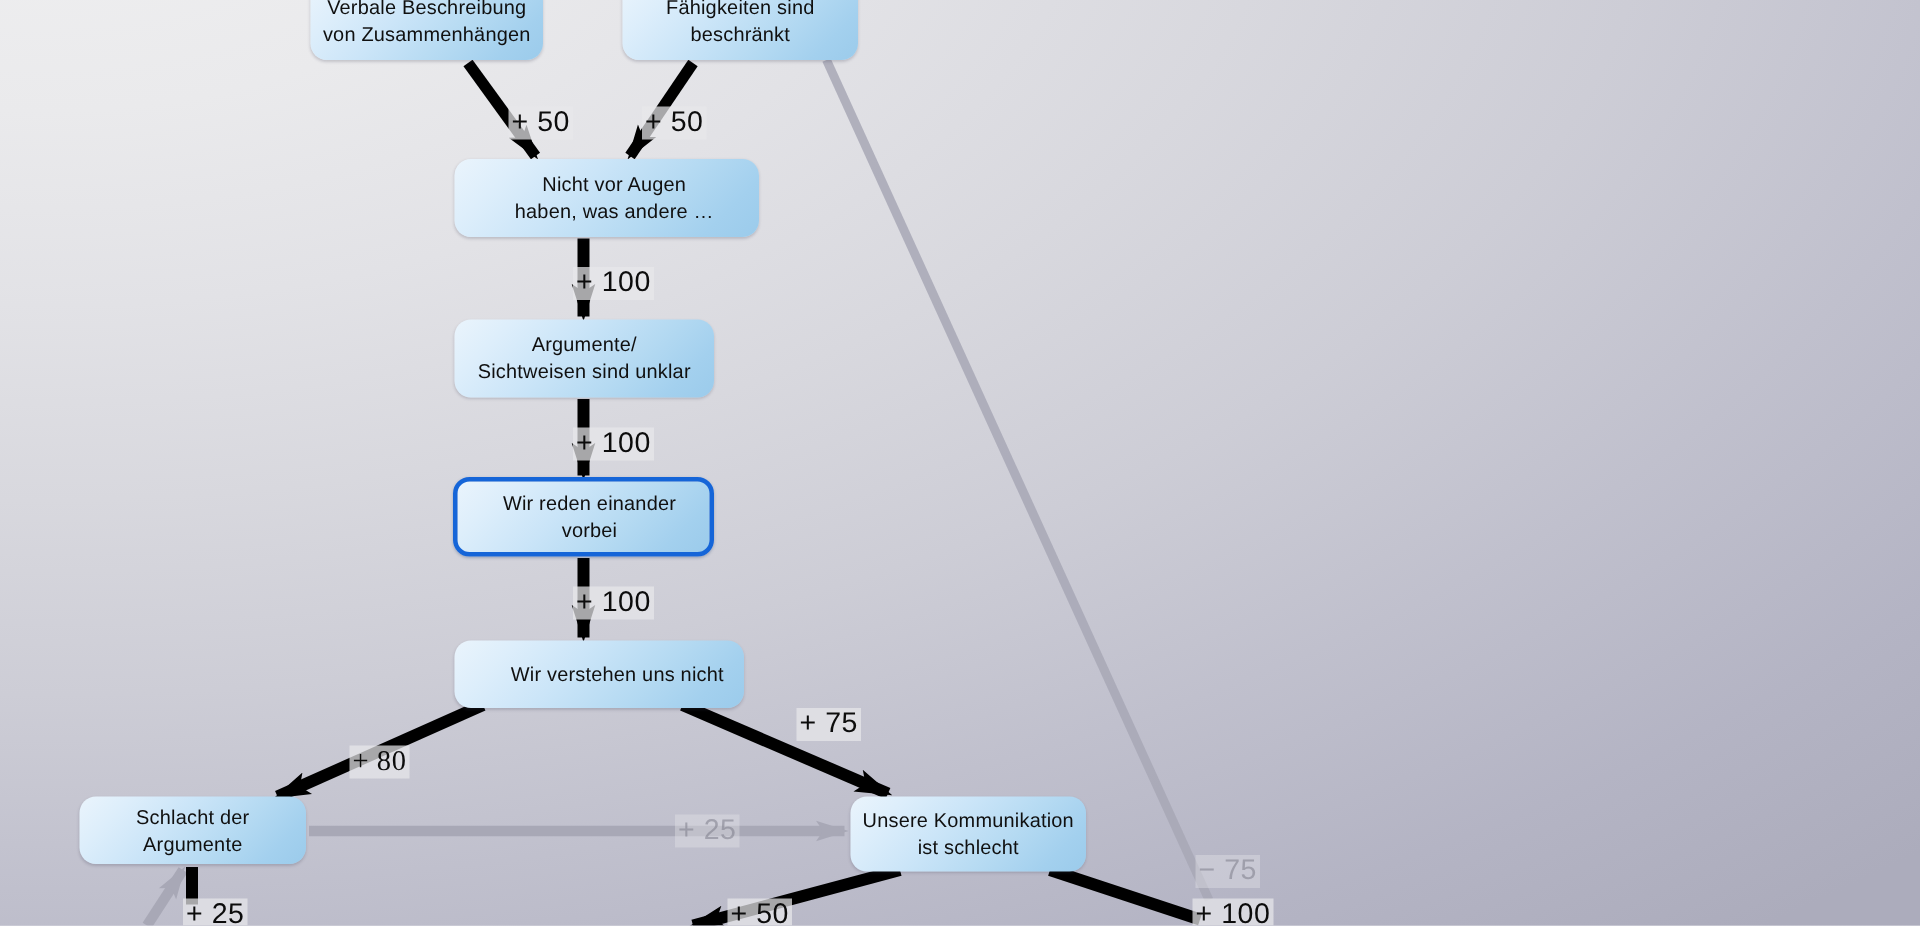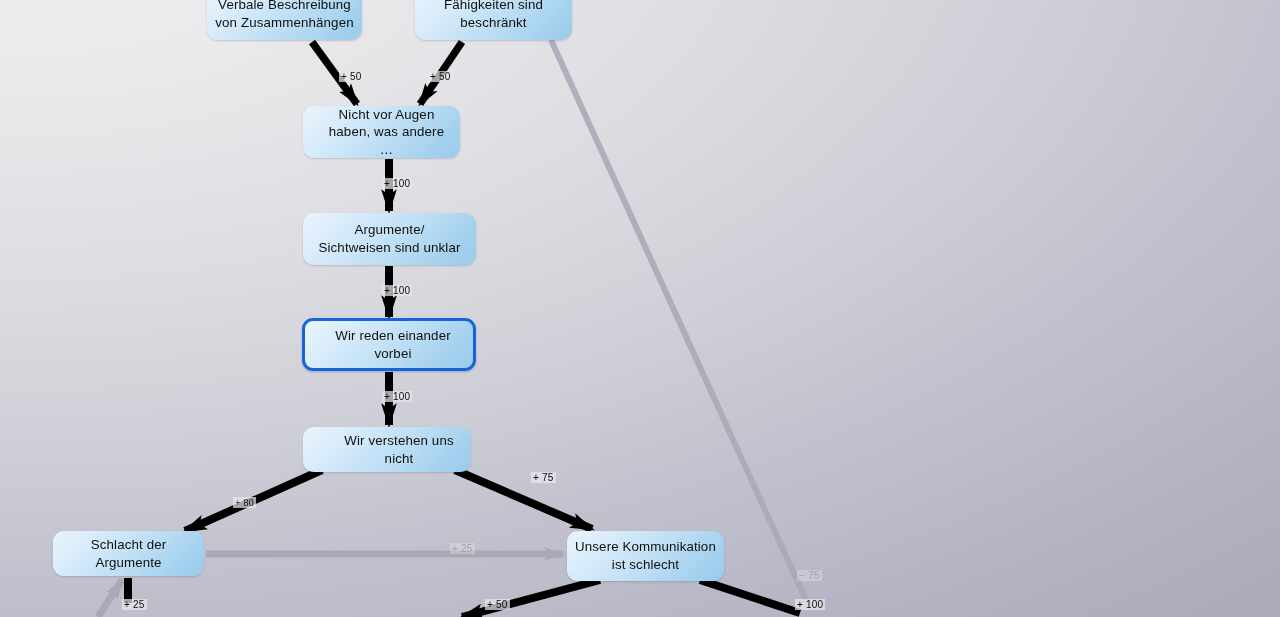--- a/index.html
+++ b/index.html
@@ -62,21 +62,21 @@
     border: 3px solid #1565d8;
     box-shadow: 0 1px 2px rgba(30,60,110,0.3);
   }
   .node .label {
     display: block;
     width: 100%;
     white-space: pre-line;
   }
   .edge-label {
     position: absolute;
-    font-size: 10px;
+    font-size: 19px;
     color: #0c0c0c;
     background: rgba(231,231,234,0.72);
     padding: 0 2px;
     white-space: nowrap;
     user-select: none;
     letter-spacing: 0.02em;
   }
   .edge-label.muted {
     color: rgba(120,120,135,0.52);
     background: rgba(226,226,232,0.42);
@@ -153,36 +153,36 @@
   <div class="node" style="left: 207px; top: -12px; width: 155px; height: 52px;">
     <span class="label">Verbale Beschreibung
 von Zusammenhängen</span>
   </div>
 
   <div class="node" style="left: 415px; top: -12px; width: 157px; height: 52px;">
     <span class="label">Fähigkeiten sind
 beschränkt</span>
   </div>
 
-  <div class="node" style="left: 303px; top: 106px; width: 157px; height: 52px; padding-left: 18px;">
+  <div class="node" style="left: 303px; top: 106px; width: 203px; height: 52px; padding-left: 18px;">
     <span class="label">Nicht vor Augen
 haben, was andere …</span>
   </div>
 
   <div class="node" style="left: 303px; top: 213px; width: 173px; height: 52px;">
     <span class="label">Argumente/
 Sichtweisen sind unklar</span>
   </div>
 
   <div class="node selected" style="left: 302px; top: 318px; width: 174px; height: 53px; padding-left: 16px;">
     <span class="label">Wir reden einander
 vorbei</span>
   </div>
 
-  <div class="node" style="left: 303px; top: 427px; width: 168px; height: 45px; padding-left: 32px;">
+  <div class="node" style="left: 303px; top: 427px; width: 193px; height: 45px; padding-left: 32px;">
     <span class="label">Wir verstehen uns nicht</span>
   </div>
 
   <div class="node" style="left: 53px; top: 531px; width: 151px; height: 45px; text-align: center;">
     <span class="label">Schlacht der Argumente</span>
   </div>
 
   <div class="node" style="left: 567px; top: 531px; width: 157px; height: 50px;">
     <span class="label">Unsere Kommunikation
 ist schlecht</span>

